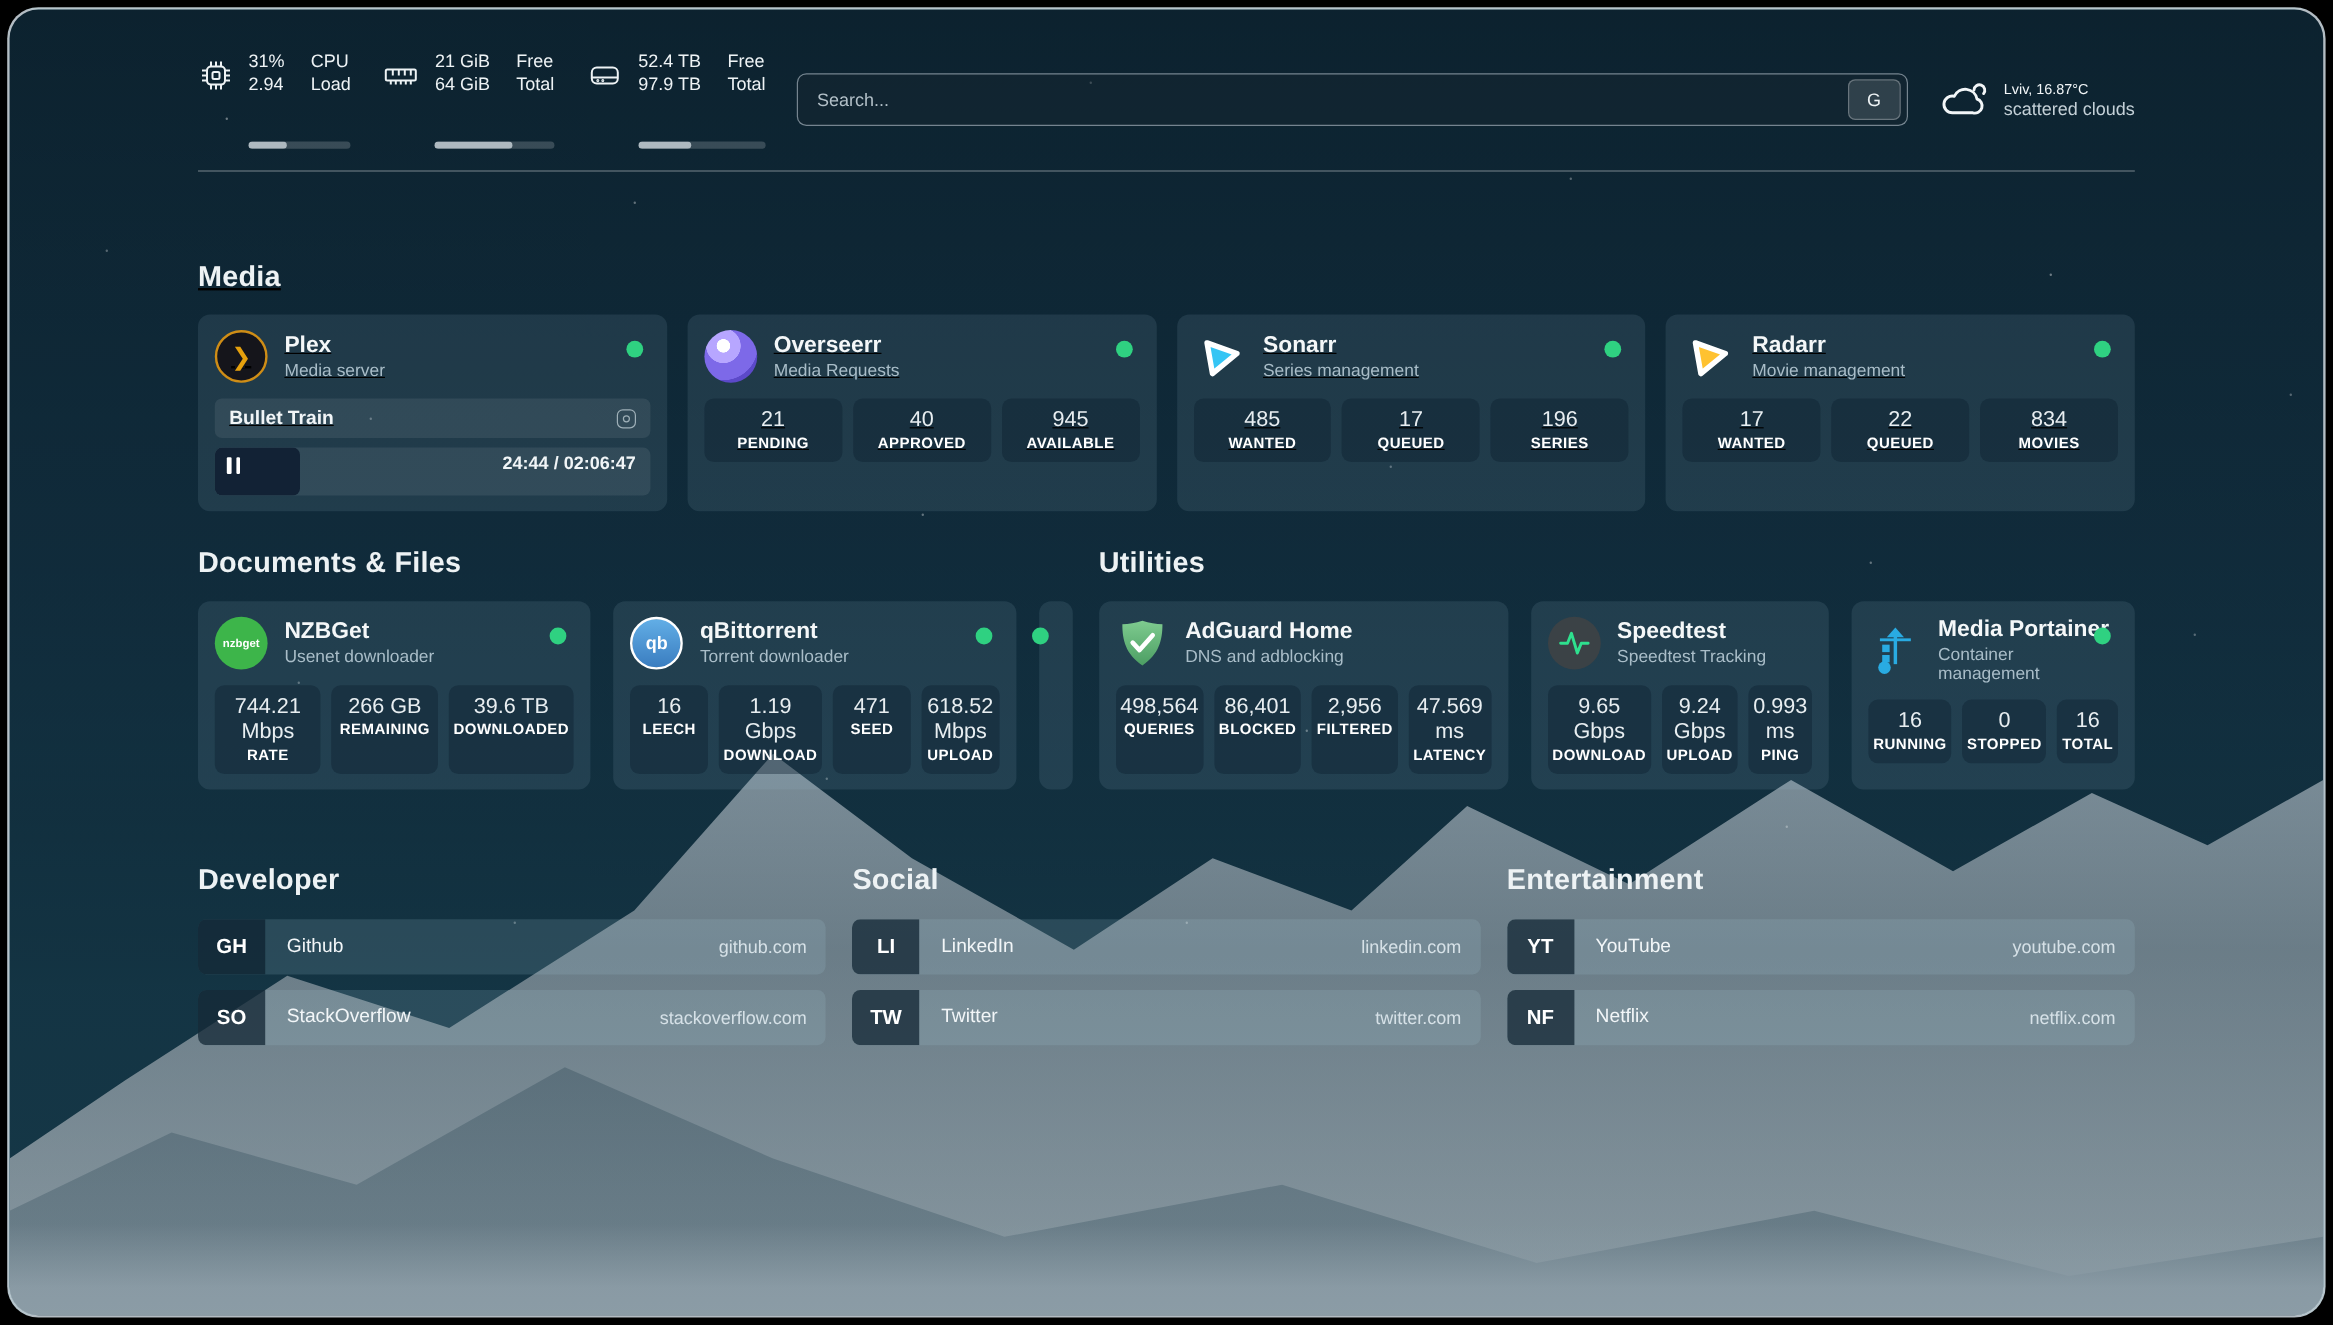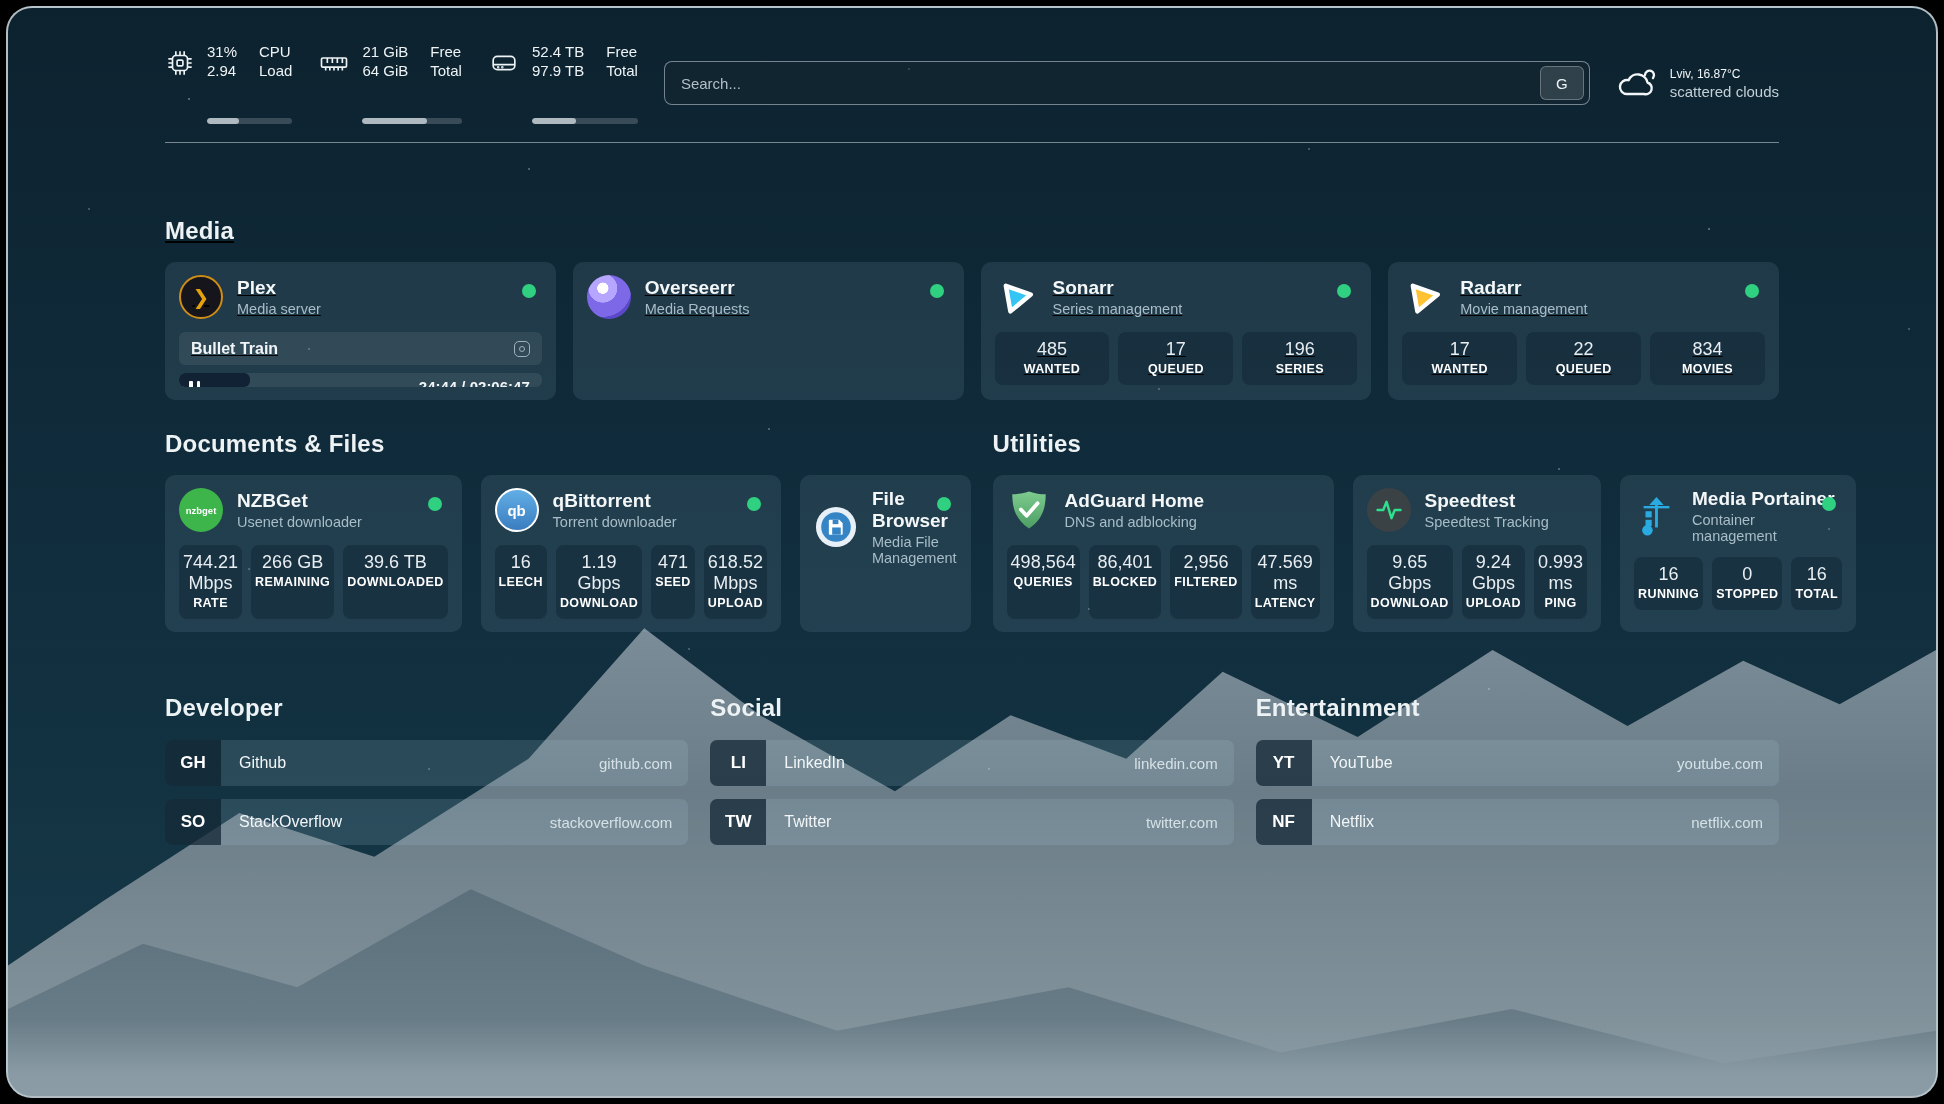--- a/index.html
+++ b/index.html
@@ -66,21 +66,21 @@
   .stat { flex:1; background:rgba(10,30,44,.38); border-radius:8px; text-align:center; padding:7px 4px 9px; }
   .stat .v { font-size:18px; color:#e8eef1; }
   .stat .l { font-size:12.5px; font-weight:700; color:#fff; margin-top:2px; letter-spacing:.4px; }
 
   
   .np-row { margin-top:13px; height:33px; background:rgba(255,255,255,.08); border-radius:6px; display:flex;
     align-items:center; padding:0 12px; font-size:16px; font-weight:600; color:#f1f5f7; }
   .np-row .spacer { flex:1; }
   .session-ic { width:16px; height:16px; border:1.5px solid #9fb0b8; border-radius:5px; position:relative; }
   .session-ic::after { content:""; position:absolute; inset:4px; border:1.5px solid #9fb0b8; border-radius:50%; }
-  .np-bar { margin-top:8px; height:14px; background:rgba(255,255,255,.08); border-radius:6px; position:relative; overflow:hidden; }
+  .np-bar { margin-top:8px; height:40px; background:rgba(255,255,255,.08); border-radius:6px; position:relative; overflow:hidden; }
   .np-fill { position:absolute; left:0; top:0; bottom:0; background:rgba(14,28,48,.88); border-radius:6px; }
   .pause-btn { position:absolute; left:10px; top:8px; display:flex; gap:4px; cursor:pointer; }
   .pause-btn span { width:3.5px; height:14px; background:#fff; border-radius:1px; display:block; }
   .np-time { position:absolute; right:12px; top:5px; font-size:15px; font-weight:700; color:#f1f5f7; }
 
   
   .ic-plex { background:#15151b; border:2px solid #cf8d16; color:#e5a00d; font-size:20px; font-weight:700; }
   .ic-overseerr { background:radial-gradient(circle at 36% 30%,#ffffff 0 13%,#b7a6ff 14% 34%,#7d69e8 35% 68%,#5c49c9 69% 100%); }
   .ic-nzbget { background:#3db54a; color:#fff; font-size:9.5px; font-weight:700; }
   .ic-qb { background:linear-gradient(180deg,#62aee6,#3a7dc0); border:2px solid #fff; color:#fff; font-size:15px; font-weight:700; }
@@ -230,20 +230,35 @@
 
         <div class="card">
           <div class="card-head">
             <div class="appicon ic-overseerr"></div>
             <div class="titles">
               <div class="t">Overseerr</div>
               <div class="d">Media Requests</div>
             </div>
           </div>
           <div class="dot"></div>
+          <div class="stats">
+
+          <div class="stat">
+              <div class="v">21</div>
+              <div class="l">PENDING</div>
+            </div>
+              <div class="stat">
+              <div class="v">40</div>
+              <div class="l">APPROVED</div>
+            </div>
+              <div class="stat">
+              <div class="v">945</div>
+              <div class="l">AVAILABLE</div>
+            </div>
+            </div>
         </div>
 
         <div class="card">
           <div class="card-head">
             <div class="appicon">
               <svg width="44" height="44" viewBox="0 0 44 44">
                   <path d="M13 9 L36 22 L13 35 Z" fill="#35c5f4" stroke="#fff" stroke-width="4.5" stroke-linejoin="round" transform="rotate(-10 22 22)"></path>
                 </svg>
             </div>
             <div class="titles">
@@ -358,35 +373,20 @@
                 <div class="l">SEED</div>
               </div>
                 <div class="stat">
                 <div class="v">618.52 Mbps</div>
                 <div class="l">UPLOAD</div>
               </div>
               </div>
           </div>
 
           <div class="card">
-            <div class="card-head">
-              <div class="appicon">
-                <svg width="42" height="42" viewBox="0 0 44 44">
-                  <circle cx="22" cy="22" r="21" fill="#e8f0f7"></circle>
-                    <circle cx="22" cy="22" r="15.5" fill="#3584c6"></circle>
-                  <path d="M15.5 14.5 h10 l3.5 3.5 v11 a1 1 0 0 1 -1 1 h-12.5 a1 1 0 0 1 -1 -1 v-13.5 a1 1 0 0 1 1 -1 z" fill="#fff"></path>
-                  <rect x="18.5" y="14.5" width="6" height="4.5" fill="#3584c6"></rect>
-                  <rect x="18" y="22.5" width="9" height="7.5" fill="#3584c6"></rect>
-                </svg>
-              </div>
-              <div class="titles">
-                <div class="t">File Browser</div>
-                <div class="d">Media File Management</div>
-              </div>
-            </div>
             <div class="dot"></div>
           </div>
 
         </div>
       </div>
 
       <div>
         <h2 class="sec">Utilities</h2>
         <div class="stack">
 

